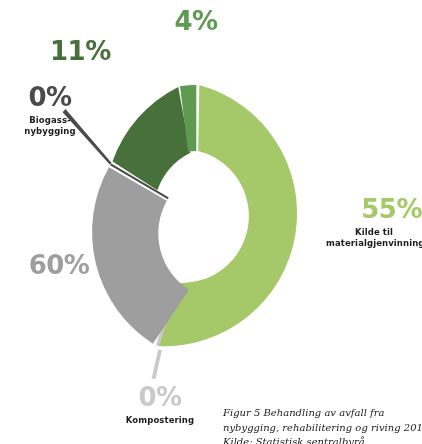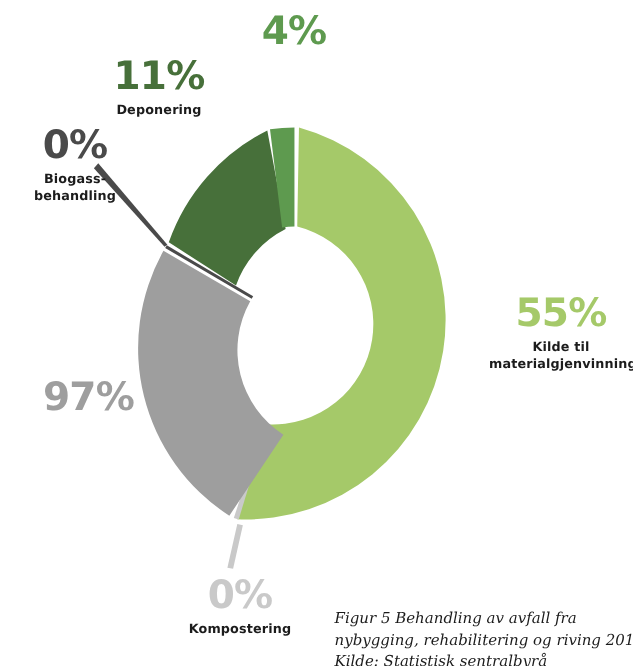--- a/index.html
+++ b/index.html
@@ -62,21 +62,21 @@
   }
   #callout-annen .pct {
     font-size: 26px;
     color: #5E9A4F;
   }
 
   #callout-deponering {
     left: 50px;
     top: 38px;
     width: 112px;
-    text-align: center;
+    text-align: left;
   }
   #callout-deponering .pct {
     font-size: 26px;
     color: #47703A;
   }
 
   #callout-biogass {
     left: 4px;
     top: 84px;
     width: 92px;
@@ -111,20 +111,21 @@
 
   #callout-material {
     left: 326px;
     top: 196px;
     width: 96px;
     text-align: center;
   }
   #callout-material .pct {
     font-size: 26px;
     color: #A5C969;
+    text-align: right;
   }
 
   
   #caption {
     position: absolute;
     left: 223px;
     top: 378px;
     width: 196px;
     font-family: "DejaVu Serif", "Liberation Serif", serif;
     font-style: italic;
@@ -197,31 +198,30 @@
                Z"></path>
     </g>
   </svg>
 
   <div class="callout" id="callout-annen">
     <span class="pct">4%</span>
   </div>
 
   <div class="callout" id="callout-deponering">
     <span class="pct">11%</span>
-    <span class="name">Deponering</span>
   </div>
 
   <div class="callout" id="callout-biogass">
     <span class="pct">0%</span>
     <span class="name">Biogass-
-behandling</span>
+nybygging</span>
   </div>
 
   <div class="callout" id="callout-energi">
-    <span class="pct">97%</span>
+    <span class="pct">60%</span>
   </div>
 
   <div class="callout" id="callout-kompostering">
     <span class="pct">0%</span>
     <span class="name">Kompostering</span>
   </div>
 
   <div class="callout" id="callout-material">
     <span class="pct">55%</span>
     <span class="name">Kilde til

